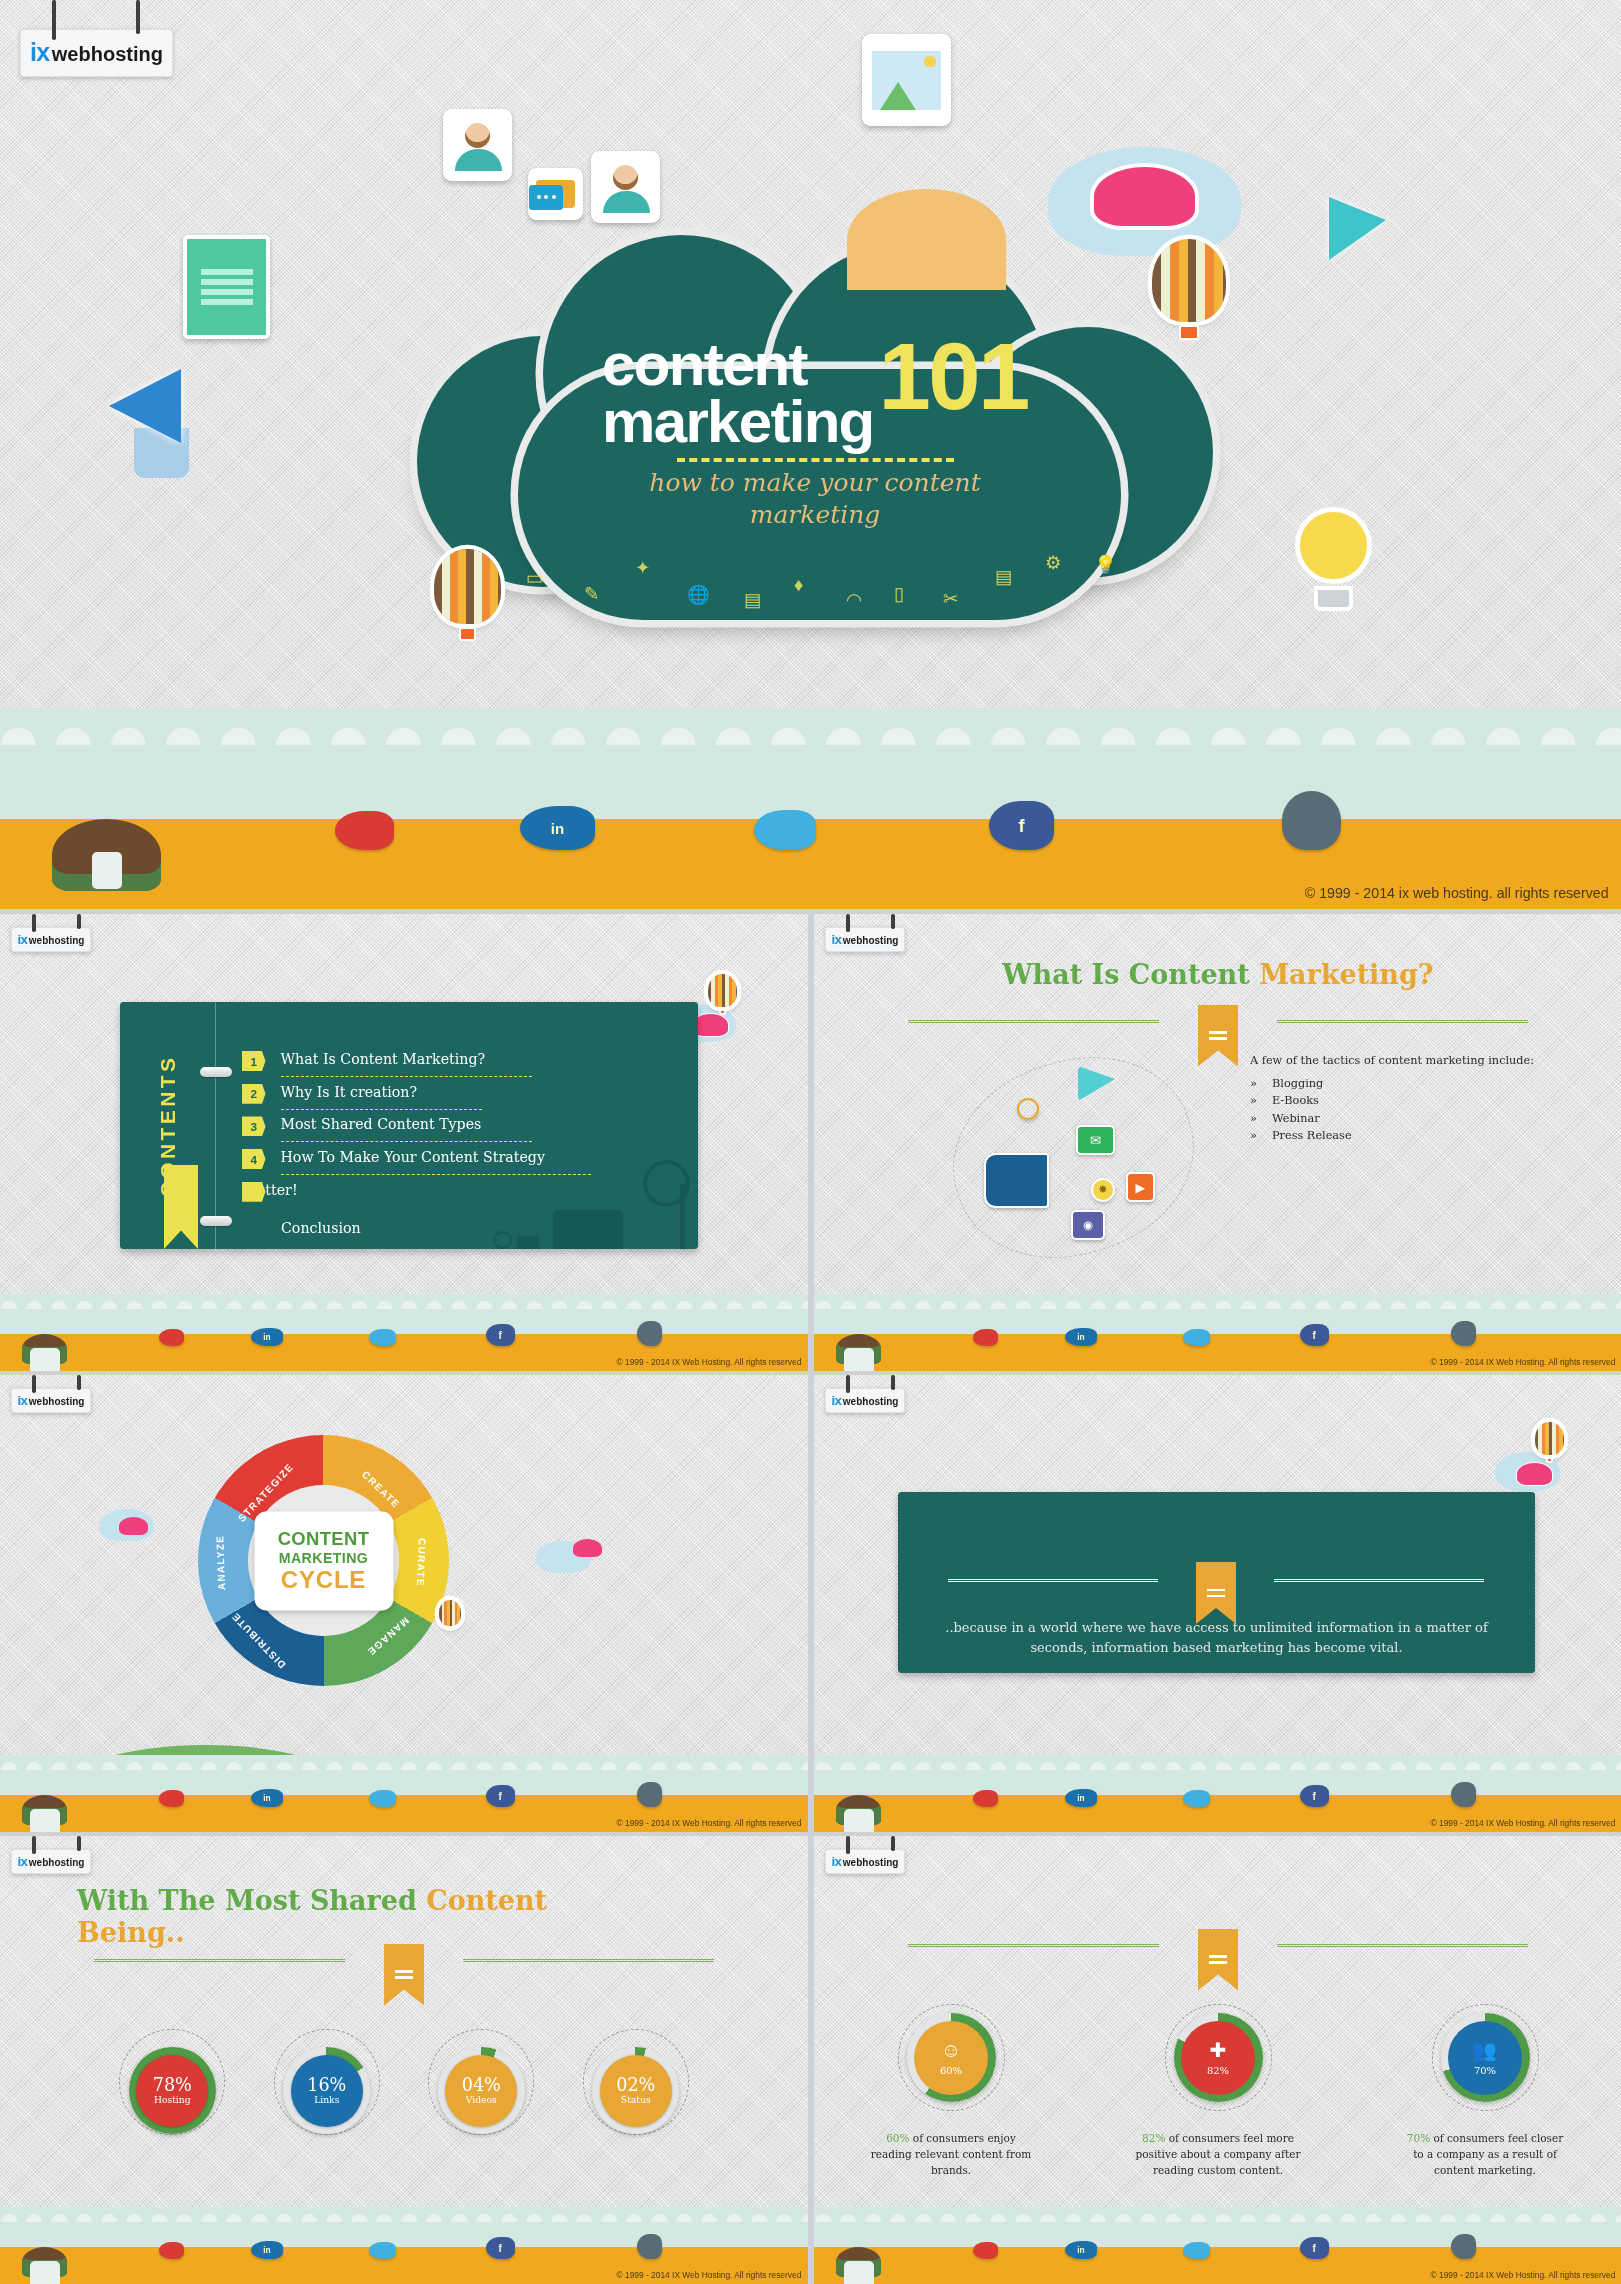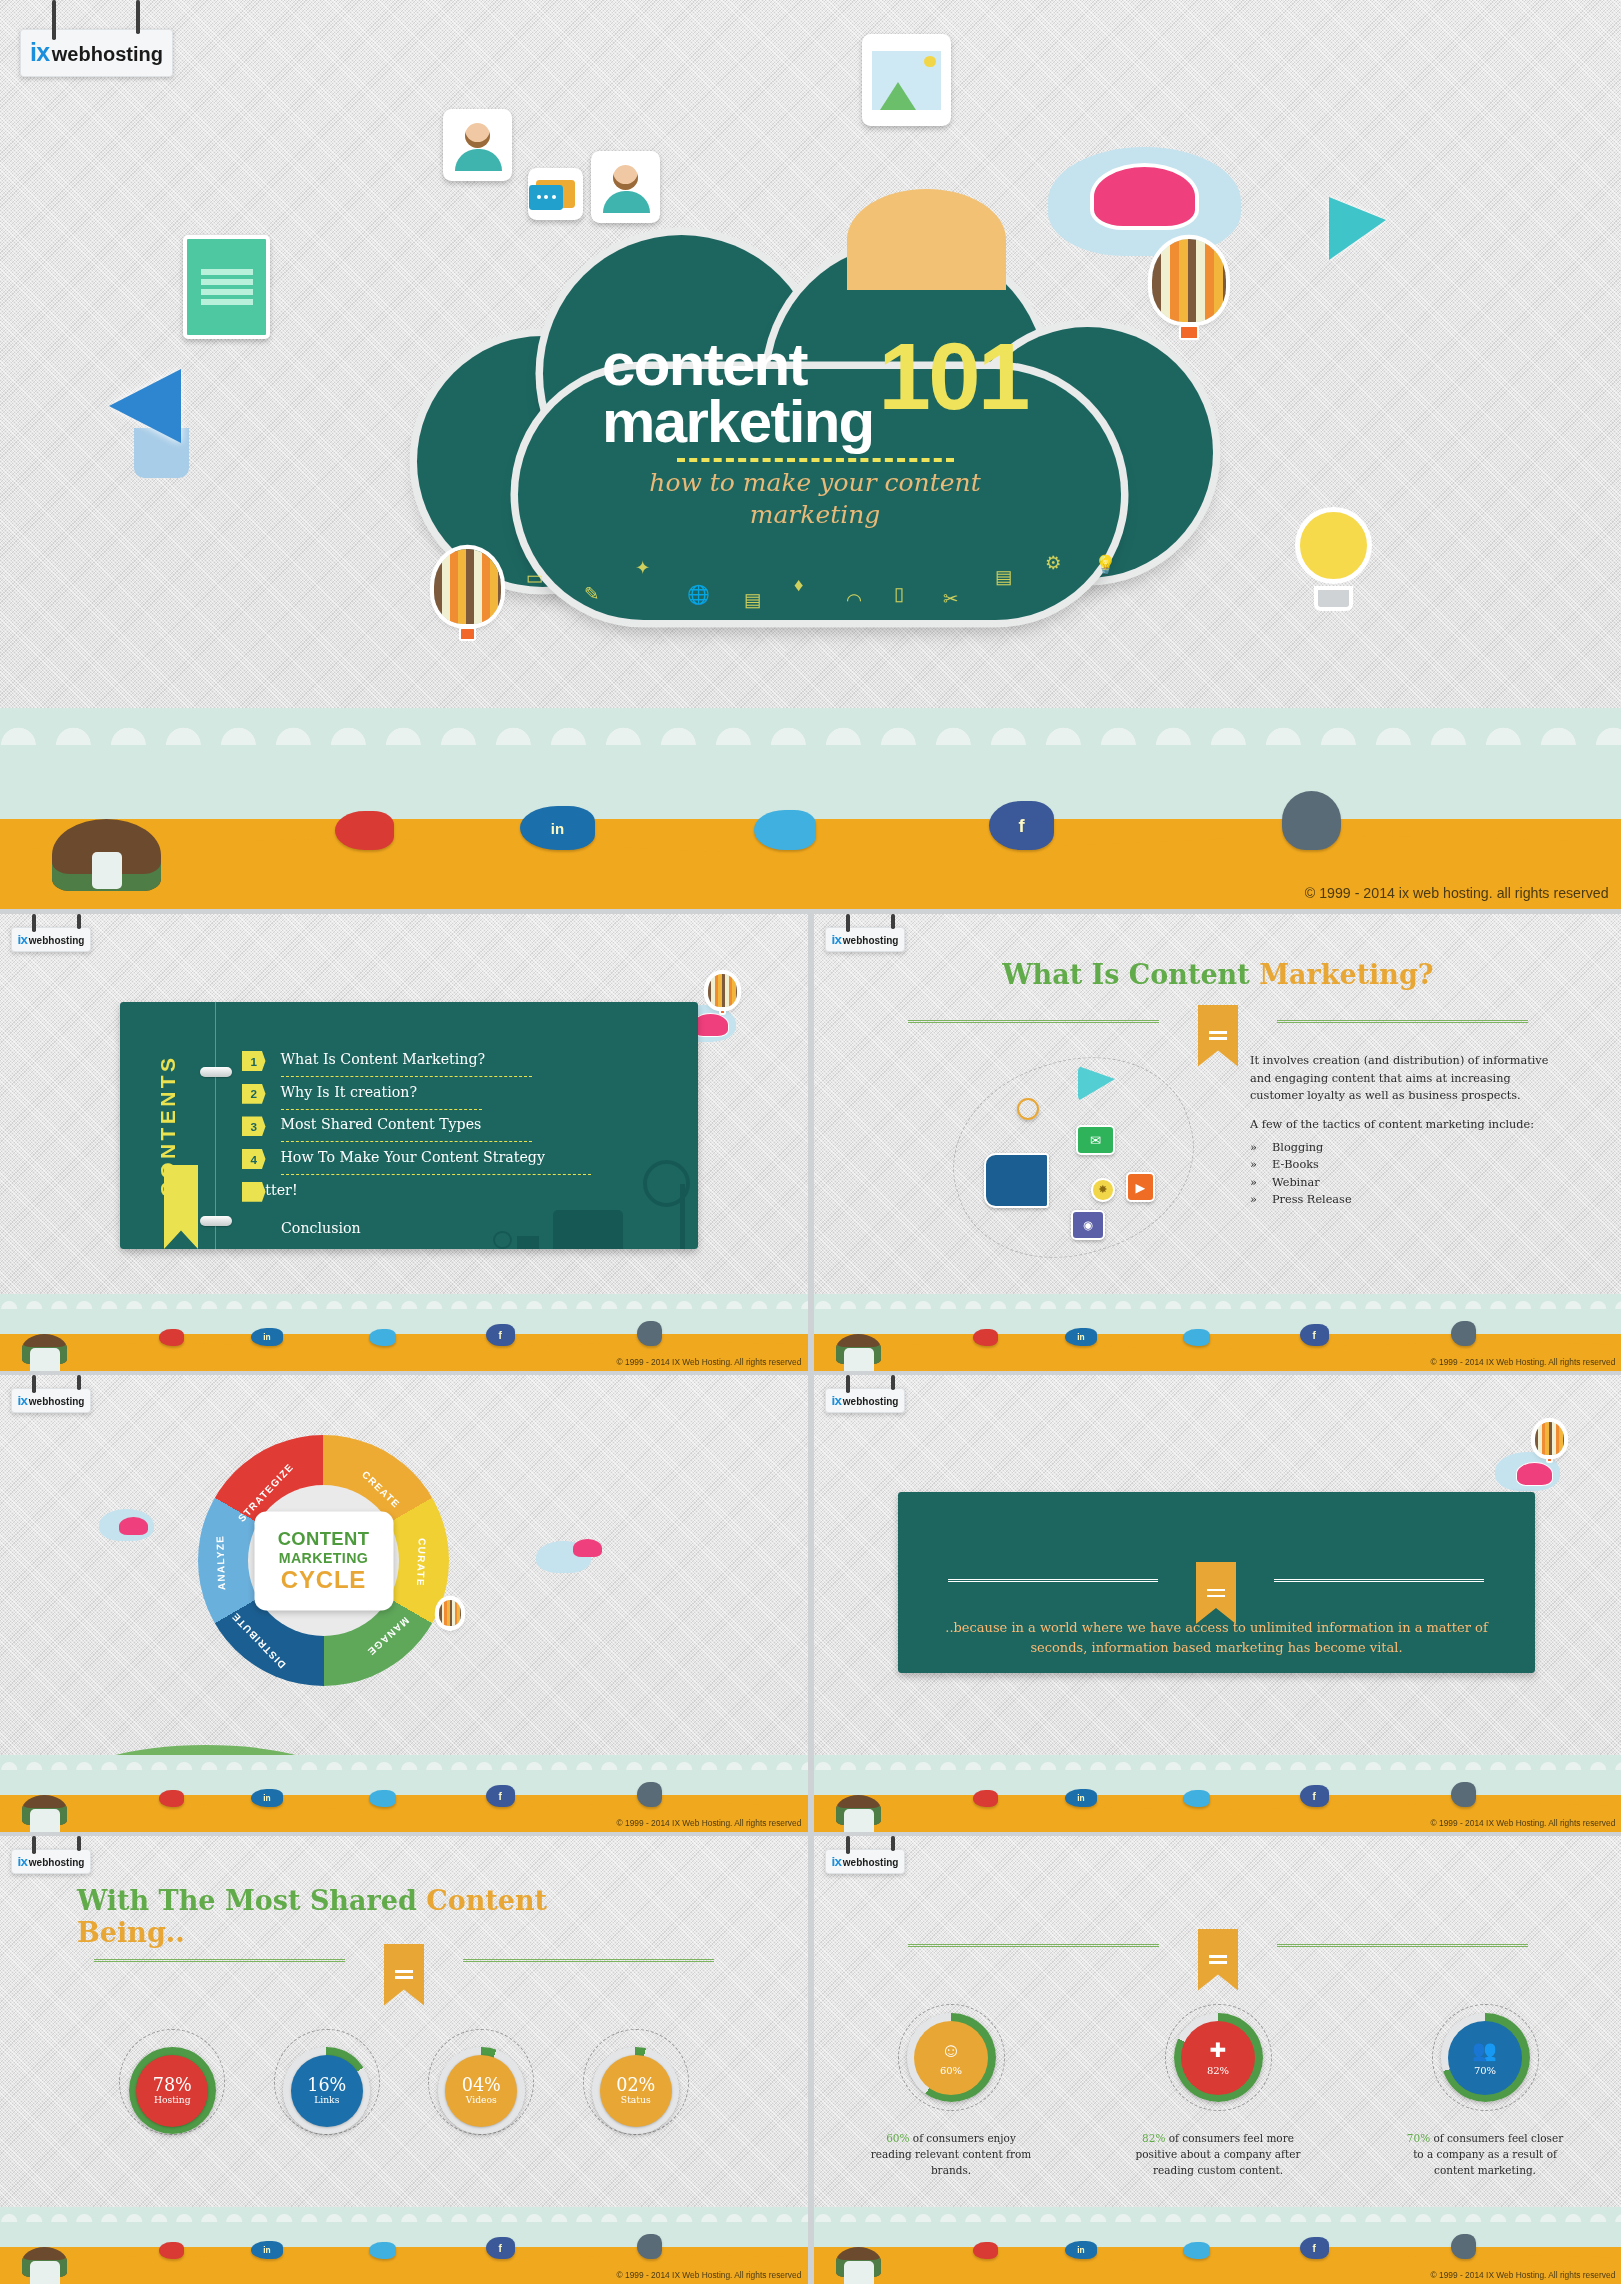--- a/index.html
+++ b/index.html
@@ -265,21 +265,21 @@
   .board.important{ left:84px; top:117px; width:637px; height:181px; }
   .imp-title{ text-align:center; padding-top:23.5px; font-size:25px;
     font-family:"DejaVu Serif",serif; color:#fff;}
   .imp-title span{ color:#e8a735; }
   .imp-div{ position:absolute; left:50px; top:80px; width:536px; height:17px;}
   .imp-div .ln{ position:absolute; top:6.7px; height:3.4px; border-top:1.3px solid #fff;
     border-bottom:1.3px solid #fff;}
   .imp-div .ln.l{ left:0; width:210px;} .imp-div .ln.r{ right:0; width:210px;}
   .imp-body{
     position:absolute; left:42px; top:126px; width:553px; text-align:center;
-    color:#fdba74; font-size:13px; line-height:1.5; font-family:"DejaVu Serif",serif;
+    color:#e5e5e5; font-size:13px; line-height:1.5; font-family:"DejaVu Serif",serif;
   }
 
   
   .stats{ position:absolute; left:0; top:193px; width:100%;
     display:flex; justify-content:center; gap:28.5px;}
   .stat{ width:126px; display:flex; flex-direction:column; align-items:center;}
   .donut-wrap{
     width:106px; height:106px; border:1.3px dashed #9a9a9a; border-radius:50%;
     display:flex; align-items:flex-end; justify-content:center;
   }
@@ -603,21 +603,20 @@
       <div class="flaticon" style="left:126px;top:5px;width:0;height:0;border:none;border-left:37px solid #53cfd4;border-top:13.4px solid transparent;border-bottom:22px solid transparent;box-shadow:none;"></div>
       <div class="flaticon" style="left:65px;top:37px;width:22px;height:22px;border-radius:50%;border:2.5px solid #e8a735;background:transparent;"></div>
       <div class="flaticon" style="left:124px;top:64px;width:39px;height:30px;background:#2eb35a;font-size:13.4px;">✉</div>
       <div class="flaticon" style="left:32px;top:92px;width:65px;height:55px;background:#1b5f92;border-radius:11.7px 3.4px 3.4px 11.7px;"></div>
       <div class="flaticon" style="left:174px;top:111px;width:28.5px;height:30px;background:#ef6c24;font-size:12.6px;">▶</div>
       <div class="flaticon" style="left:139px;top:117px;width:23.5px;height:23.5px;border-radius:50%;background:#f2d64a;color:#8a6a10;font-size:11px;">✸</div>
       <div class="flaticon" style="left:119px;top:149px;width:34px;height:30px;background:#5a5fa8;font-size:11.7px;">◉</div>
     </div>
 
     <div class="wcm-text">
-      <div class="wcm-p">It involves creation (and distribution) of informative and engaging content that aims at increasing customer loyalty as well as business prospects.</div>
       <div class="wcm-p" style="margin-bottom:5px;">A few of the tactics of content marketing include:</div>
       <div class="wcm-li">
         <b>»</b>
         <span>Blogging</span>
         </div>
       <div class="wcm-li">
         <b>»</b>
         <span>E-Books</span>
         </div>
       <div class="wcm-li">

